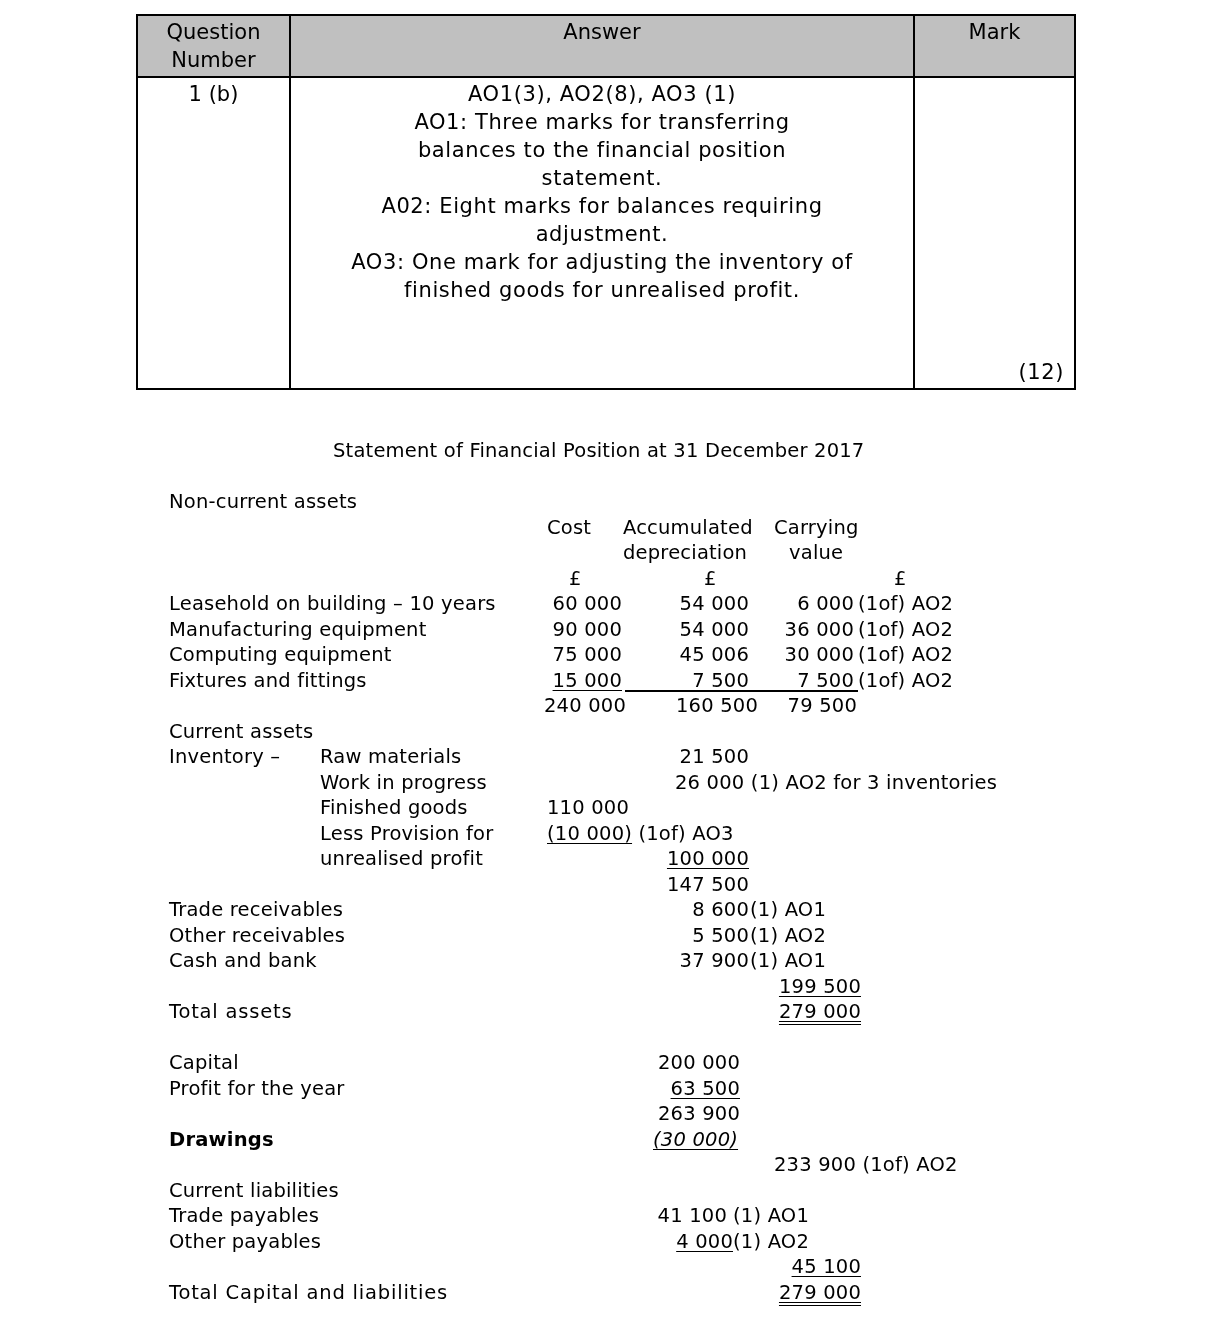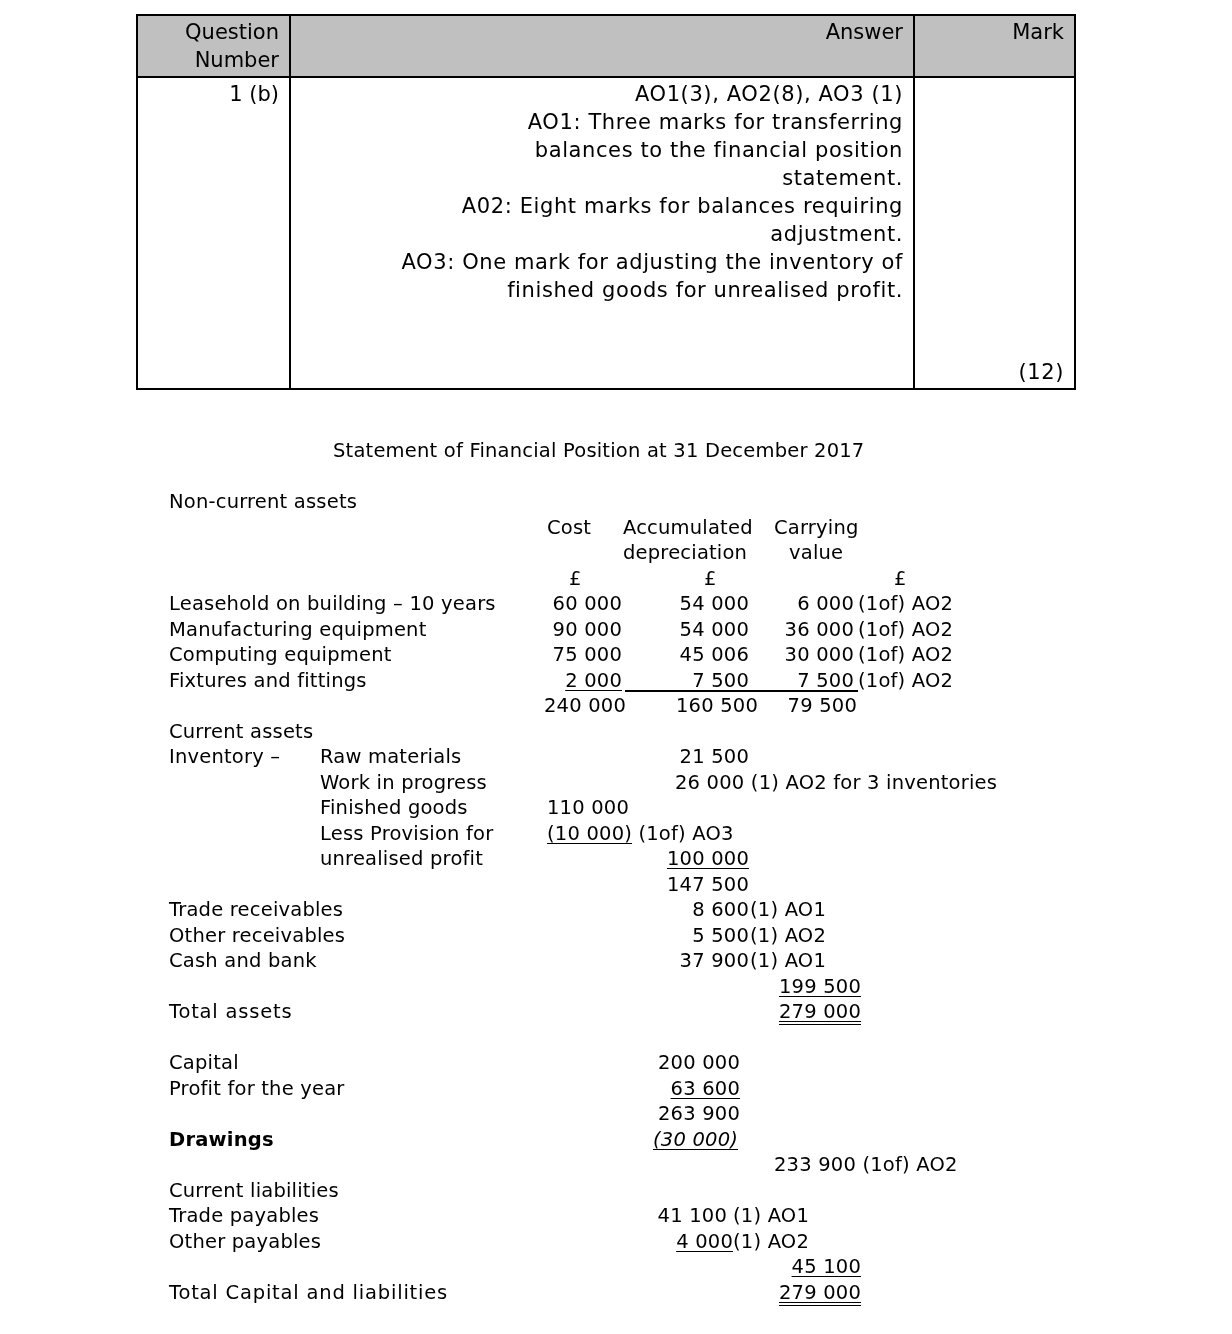--- a/index.html
+++ b/index.html
@@ -3,21 +3,21 @@
 <meta charset="utf-8">
 <style>
   html, body { margin:0; padding:0; background:#fff; }
   body { width:1232px; height:1334px; position:relative; font-family:"DejaVu Sans", sans-serif; color:#000; overflow:hidden; }
   .t { position:absolute; font-size:19.5px; line-height:25px; white-space:nowrap; letter-spacing:0.2px; }
   .r { text-align:right; }
   .red { color:#000000; }
   .u { text-decoration:underline; text-underline-offset:3px; }
   .uu { text-decoration:underline double; text-underline-offset:3px; }
   table.mk { position:absolute; left:136px; top:14px; width:940px; border-collapse:collapse; }
-  table.mk td, table.mk th { border:2px solid #000; vertical-align:top; padding:2px 10px; font-size:21px; line-height:28px; font-weight:normal; text-align:right; }
+  table.mk td, table.mk th { border:2px solid #000; vertical-align:top; padding:2px 10px; font-size:21px; line-height:28px; font-weight:normal; text-align:center; }
   table.mk th { background:#c0c0c0; height:53px; }
   .ans { letter-spacing:0.6px; }
   .line { position:absolute; height:0; border-top:2px solid #000; }
 </style>
 </head>
 <body>
 
 <table class="mk">
   <tbody>
       <tr>
@@ -70,21 +70,21 @@
 </div>
 <div>
   <div class="t" style="left:169px; top:642px;">Computing equipment</div>
   <div class="t r" style="right:610px; top:642px;">75 000</div>
   <div class="t r" style="right:483px; top:642px;">45 006</div>
   <div class="t r" style="right:378px; top:642px;">30 000</div>
   <div class="t" style="left:858px; top:642px;"><span>(1of)</span> <span class="red">AO2</span></div>
 </div>
 <div>
   <div class="t" style="left:169px; top:668px;">Fixtures and fittings</div>
-  <div class="t r u" style="right:610px; top:668px;">2 000</div>
+  <div class="t r u" style="right:610px; top:668px;">15 000</div>
   <div class="t r" style="right:483px; top:668px;">7 500</div>
   <div class="t r" style="right:378px; top:668px;">7 500</div>
   <div class="t" style="left:858px; top:668px;"><span>(1of)</span> <span class="red">AO2</span></div>
 </div>
 <div class="line" style="left:625px; width:233px; top:690px;"></div>
 <div>
   <div class="t r" style="right:606px; top:693px;">240 000</div>
   <div class="t r" style="right:474px; top:693px;">160 500</div>
   <div class="t r" style="right:375px; top:693px;">79 500</div>
 </div>
@@ -115,21 +115,21 @@
 <div class="t r" style="right:483px; top:948px;">37 900</div>
 <div class="t" style="left:750px; top:948px;"><span>(1)</span> <span class="red">AO1</span></div>
 
 <div class="t r u" style="right:371px; top:974px;">199 500</div>
 <div class="t" style="left:169px; top:999px; letter-spacing:0.8px;">Total assets</div>
 <div class="t r uu" style="right:371px; top:999px;">279 000</div>
 
 <div class="t" style="left:169px; top:1050px;">Capital</div>
 <div class="t r" style="right:492px; top:1050px;">200 000</div>
 <div class="t" style="left:169px; top:1076px;">Profit for the year</div>
-<div class="t r u" style="right:492px; top:1076px;">63 600</div>
+<div class="t r u" style="right:492px; top:1076px;">63 500</div>
 <div class="t r" style="right:492px; top:1101px;">263 900</div>
 <div class="t" style="left:169px; top:1127px;font-weight:bold;">Drawings</div>
 <div class="t u" style="left:653px; top:1127px;font-style:italic;">(30 000)</div>
 <div class="t" style="left:774px; top:1152px;"><span>233 900</span> <span>(1of)</span> <span class="red">AO2</span></div>
 
 <div class="t" style="left:169px; top:1178px;">Current liabilities</div>
 <div class="t" style="left:169px; top:1203px;">Trade payables</div>
 <div class="t r" style="right:505px; top:1203px;">41 100</div>
 <div class="t" style="left:733px; top:1203px;"><span>(1)</span> <span class="red">AO1</span></div>
 <div class="t" style="left:169px; top:1229px;">Other payables</div>

